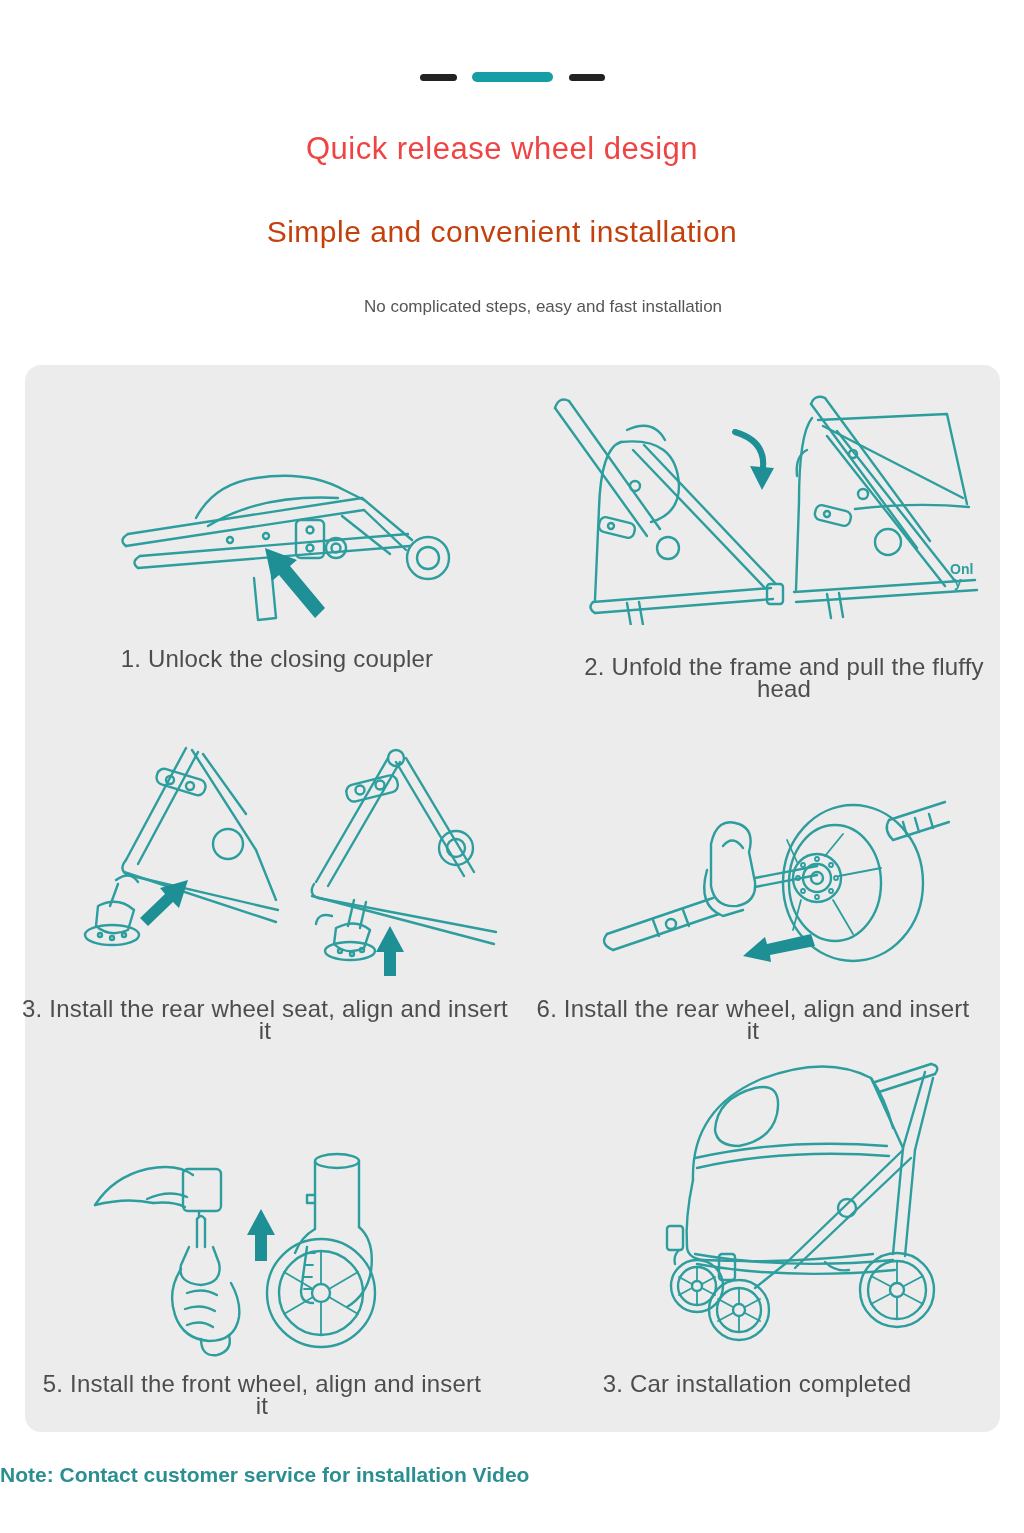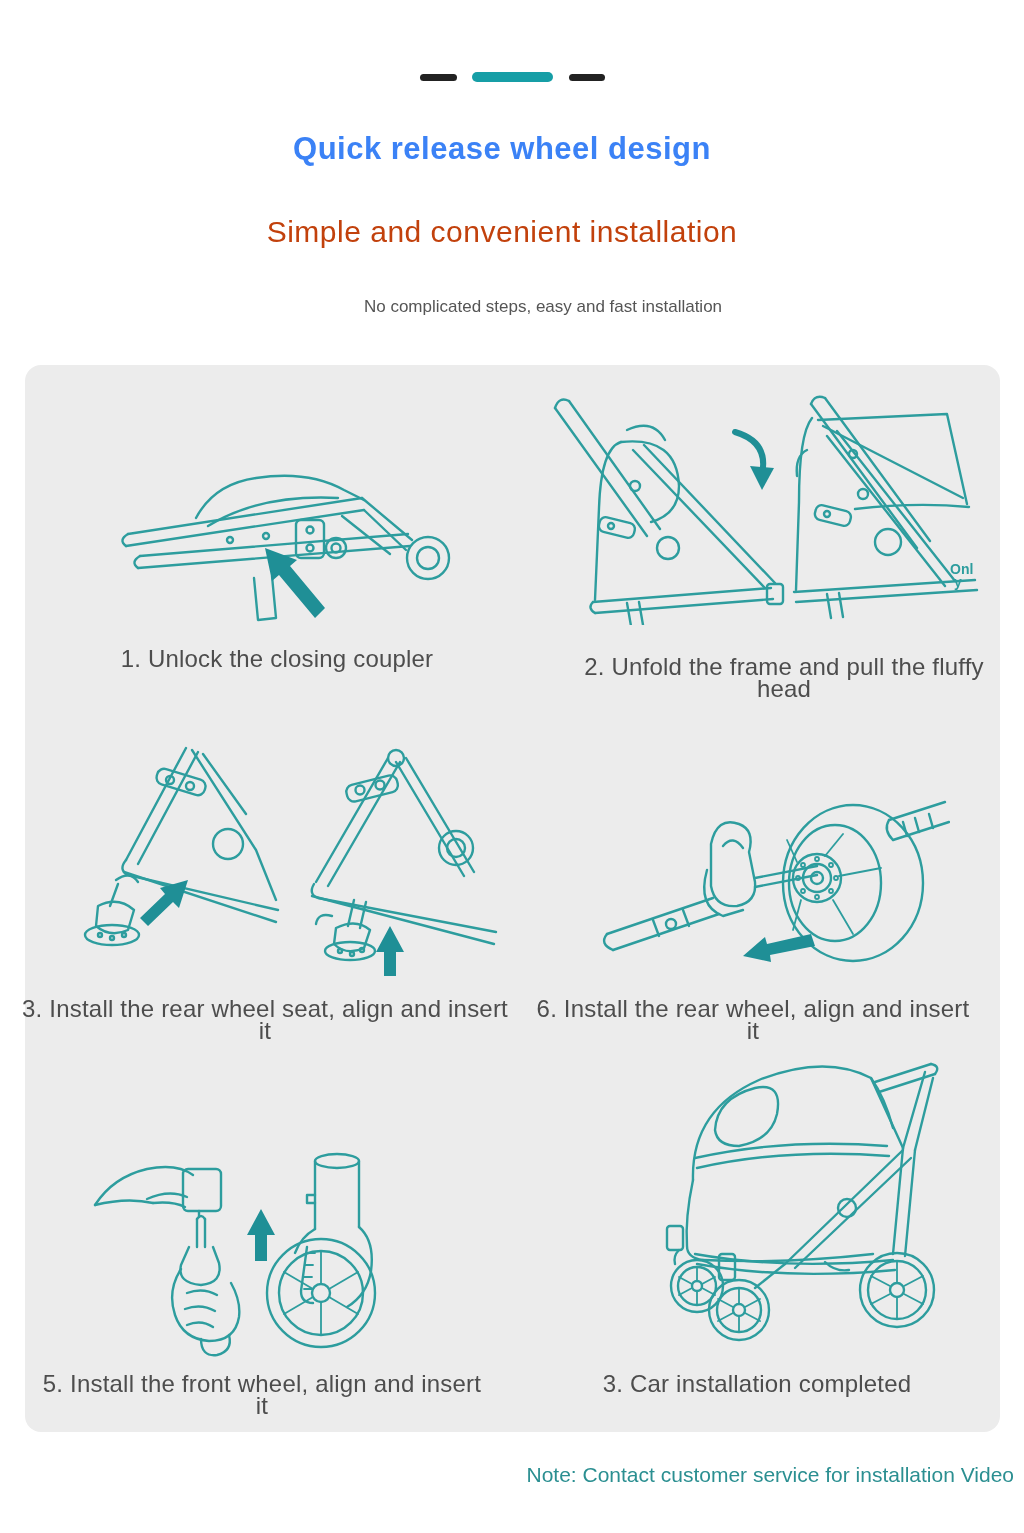--- a/index.html
+++ b/index.html
@@ -13,21 +13,21 @@
   }
   .abs { position: absolute; }
 
   
   .divider-dash { height: 7px; background: #222222; border-radius: 4px; }
   .divider-bar  { height: 10px; background: #169ea6; border-radius: 5px; }
 
   
   .title {
     left: 0; top: 131px; width: 1004px;
-    text-align: center; font-size: 31px; font-weight: 700; color: #3b82f6;
+    text-align: center; font-size: 31px; font-weight: 400; color: #ef4444;
     letter-spacing: 0.5px;
   }
   .subtitle {
     left: 0; top: 215px; width: 1004px;
     text-align: center; font-size: 30px; font-weight: 400; color: #c2410c;
     letter-spacing: 0.5px;
   }
   .tagline {
     left: 0; top: 297px; width: 1014px;
     text-align: center; font-size: 17px; font-weight: 400; color: #555555; margin-left: 36px;
@@ -51,21 +51,21 @@
   .art .solid { fill: #1f8f96; stroke: none; }
   .art .curve { stroke: #1f8f96; fill: none; stroke-width: 6; stroke-linecap: round; }
 
   .watermark {
     left: 950px; top: 563px; width: 50px;
     color: #2d9d9e; font-size: 14px; line-height: 13px; font-weight: 700;
   }
 
   .note {
     left: 0; top: 1463px; width: 1014px;
-    text-align: right; font-size: 21px; color: #2b8f91; font-weight: 400;
+    text-align: left; font-size: 21px; color: #2b8f91; font-weight: 700;
   }
 </style>
 </head>
 <body>
 
 <div>
 
   <span class="abs divider-dash" style="left:420px; top:74px; width:37px;"></span>
   <span class="abs divider-bar" style="left:472px; top:72px; width:81px;"></span>
   <span class="abs divider-dash" style="left:569px; top:74px; width:36px;"></span>

